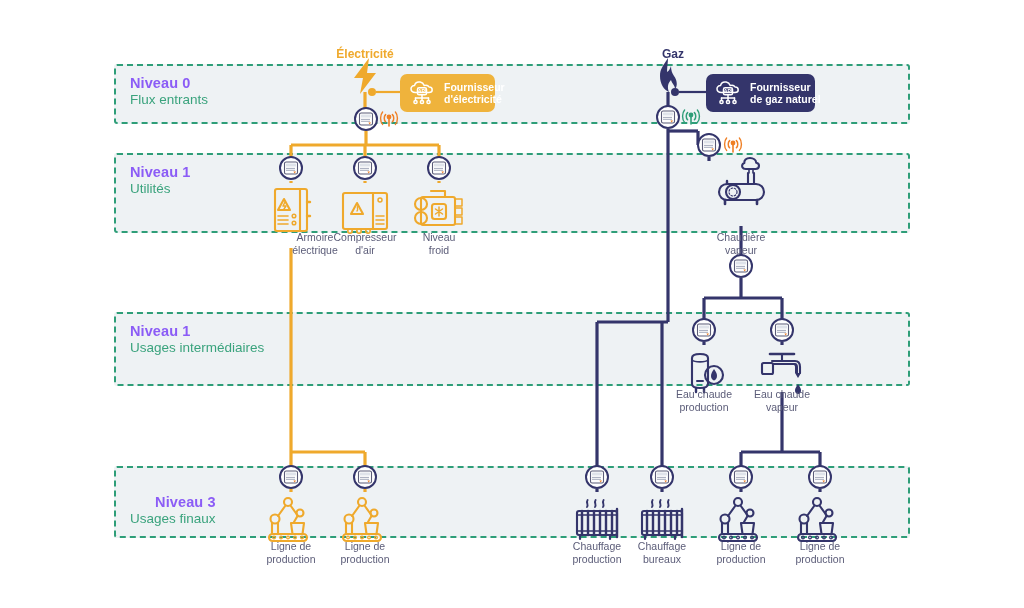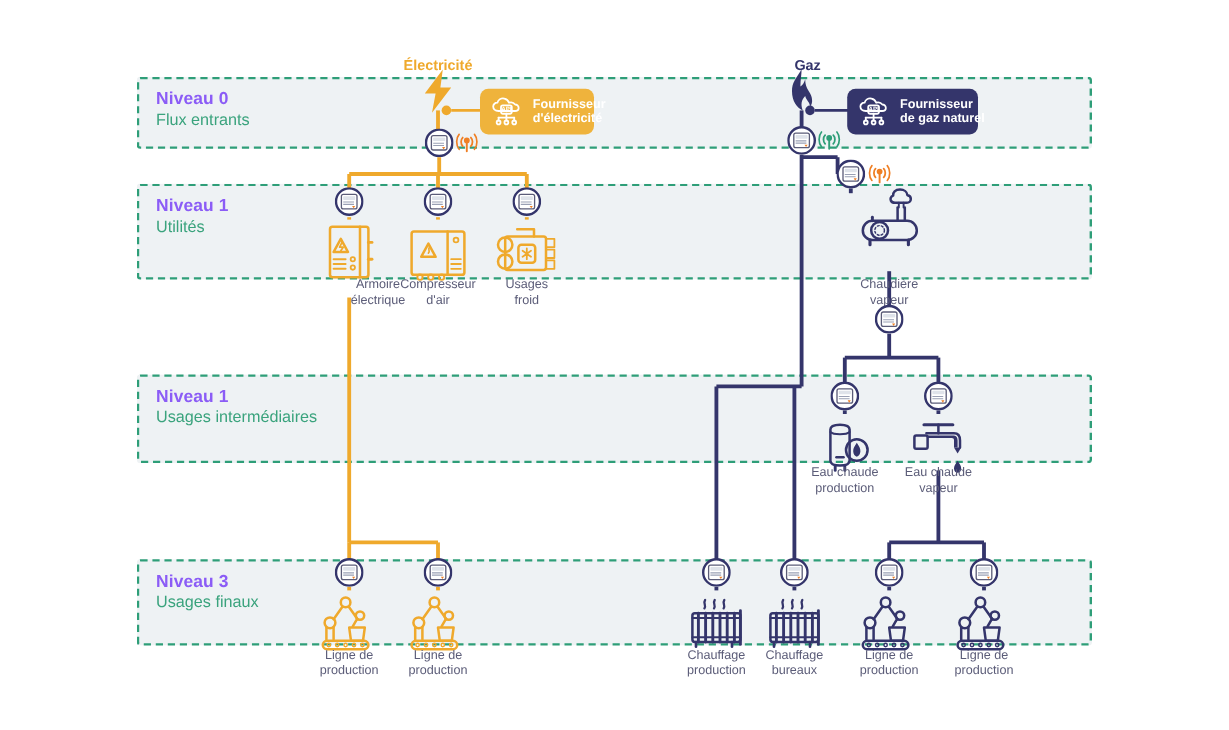--- a/index.html
+++ b/index.html
@@ -128,21 +128,21 @@
         <div class="band-sub">Flux entrants</div>
       </div>
       <div class="band-label" style="top: 164px;">
         <div class="band-title">Niveau 1</div>
         <div class="band-sub">Utilités</div>
       </div>
       <div class="band-label" style="top: 323px;">
         <div class="band-title">Niveau 1</div>
         <div class="band-sub">Usages intermédiaires</div>
       </div>
-      <div class="band-label" style="top: 477px;">
+      <div class="band-label" style="top: 494px; text-align: right;">
         <div class="band-title">Niveau 3</div>
         <div class="band-sub">Usages finaux</div>
       </div>
     </div>
 
   <div id="streams-root">
       <div class="stream-head stream-elec" style="left: 365px; top: 47px; color: rgb(239, 169, 44);">Électricité</div>
       <div class="stream-head stream-gaz" style="left: 673px; top: 47px; color: rgb(52, 53, 107);">Gaz</div>
     </div>
 
@@ -278,21 +278,21 @@
               <rect x="25" y="21" width="14" height="15" rx="2.5"></rect>
               <path d="M32 24 L32 33 M28.5 26 L35.5 31 M35.5 26 L28.5 31" stroke-width="1.5"></path>
               <rect x="48" y="16" width="7" height="7" stroke-width="1.5"></rect>
               <rect x="48" y="25" width="7" height="7" stroke-width="1.5"></rect>
               <rect x="48" y="34" width="7" height="7" stroke-width="1.5"></rect>
             </g>
           </svg>
         </div>
       </div>
       <div class="node-caption" style="left: 439px; top: 231px;">
-        <div>Usages</div>
+        <div>Niveau</div>
         <div>froid</div>
       </div>
       <div class="node" style="left: 741px; top: 152px;">
         <div>
           <svg width="64" height="56" viewBox="0 0 64 56" style="display: block;">
             <g fill="none" stroke="#34356b" stroke-width="2.1" stroke-linejoin="round" stroke-linecap="round">
               <path d="M41 6 C37 6 35 8.4 35.3 11 C33.4 11.6 32.6 13.6 33.4 15.2 C34 16.5 35.4 17 36.8 17 L46.6 17 C48.6 17 50 15.6 50 13.8 C50 12.2 48.8 10.9 47.2 10.7 C47 7.9 44.4 6 41 6 Z"></path>
               <path d="M40 17 L40 21 M44 17 L44 21" stroke-width="1.6"></path>
               <line x1="39" y1="21" x2="39" y2="32"></line>
               <line x1="45" y1="21" x2="45" y2="32"></line>

